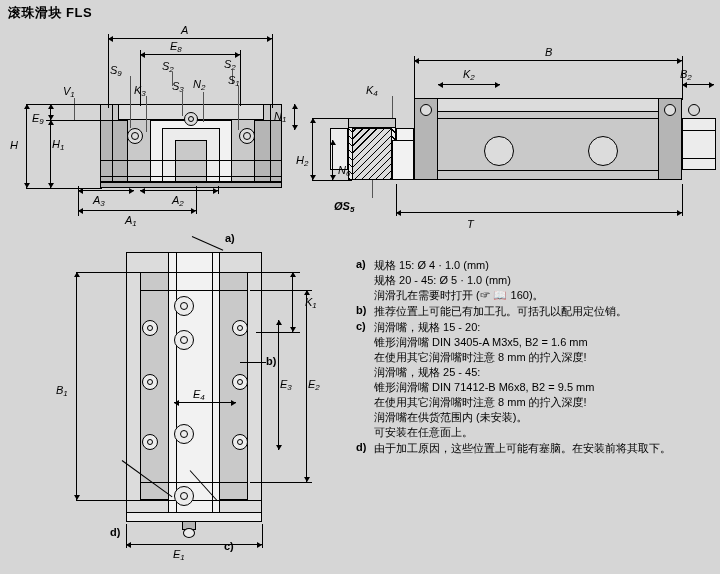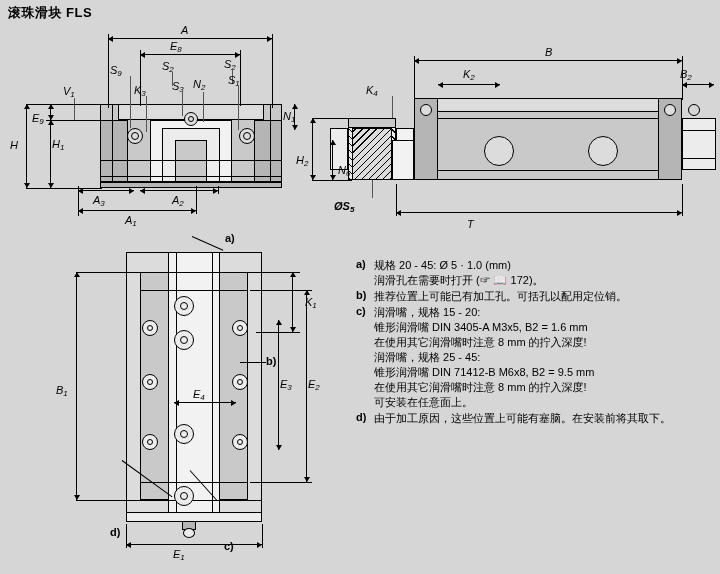--- a/index.html
+++ b/index.html
@@ -140,21 +140,21 @@
     <div class="lbl it" style="left:181px;top:24px;">A</div>
     <div class="lbl it" style="left:170px;top:40px;">E<span class="sub">8</span></div>
     <div class="lbl it" style="left:224px;top:58px;">S<span class="sub">2</span></div>
     <div class="lbl it" style="left:162px;top:60px;">S<span class="sub">2</span></div>
     <div class="lbl it" style="left:110px;top:64px;">S<span class="sub">9</span></div>
     <div class="lbl it" style="left:228px;top:74px;">S<span class="sub">1</span></div>
     <div class="lbl it" style="left:193px;top:78px;">N<span class="sub">2</span></div>
     <div class="lbl it" style="left:134px;top:84px;text-align:center;">K<span class="sub">3</span></div>
     <div class="lbl it" style="left:172px;top:80px;">S<span class="sub">3</span></div>
     <div class="lbl it" style="left:63px;top:85px;">V<span class="sub">1</span></div>
-    <div class="lbl it" style="left:283px;top:110px;text-align:center;">N<span class="sub">1</span></div>
+    <div class="lbl it" style="left:274px;top:110px;text-align:center;">N<span class="sub">1</span></div>
     <div class="lbl it" style="left:32px;top:112px;">E<span class="sub">9</span></div>
     <div class="lbl it" style="left:52px;top:138px;">H<span class="sub">1</span></div>
     <div class="lbl it" style="left:10px;top:139px;">H</div>
     <div class="lbl it" style="left:93px;top:194px;">A<span class="sub">3</span></div>
     <div class="lbl it" style="left:172px;top:194px;">A<span class="sub">2</span></div>
     <div class="lbl it" style="left:125px;top:214px;">A<span class="sub">1</span></div>
   </div>
 
   <div>
 
@@ -286,41 +286,43 @@
     <div class="lbl it" style="left:56px;top:384px;">B<span class="sub">1</span></div>
     <div class="lbl it" style="left:193px;top:388px;">E<span class="sub">4</span></div>
     <div class="lbl it" style="left:173px;top:548px;">E<span class="sub">1</span></div>
   </div>
 
   <div class="notes">
 
     <div class="note">
       <div class="key">a)</div>
       <div class="body">
+        <div>规格 15: Ø 4 · 1.0 (mm)</div>
         <div>规格 20 - 45: Ø 5 · 1.0 (mm)</div>
-        <div>润滑孔在需要时打开 (☞ 📖 172)。</div>
+        <div>润滑孔在需要时打开 (☞ 📖 160)。</div>
       </div>
     </div>
 
     <div class="note">
       <div class="key">b)</div>
       <div class="body">
         <div>推荐位置上可能已有加工孔。可括孔以配用定位销。</div>
       </div>
     </div>
 
     <div class="note">
       <div class="key">c)</div>
       <div class="body">
         <div>润滑嘴，规格 15 - 20:</div>
         <div>锥形润滑嘴 DIN 3405-A M3x5, B2 = 1.6 mm</div>
         <div>在使用其它润滑嘴时注意 8 mm 的拧入深度!</div>
         <div>润滑嘴，规格 25 - 45:</div>
         <div>锥形润滑嘴 DIN 71412-B M6x8, B2 = 9.5 mm</div>
         <div>在使用其它润滑嘴时注意 8 mm 的拧入深度!</div>
+        <div>润滑嘴在供货范围内 (未安装)。</div>
         <div>可安装在任意面上。</div>
       </div>
     </div>
 
     <div class="note">
       <div class="key">d)</div>
       <div class="body">
         <div>由于加工原因，这些位置上可能有塞脑。在安装前将其取下。</div>
       </div>
     </div>

